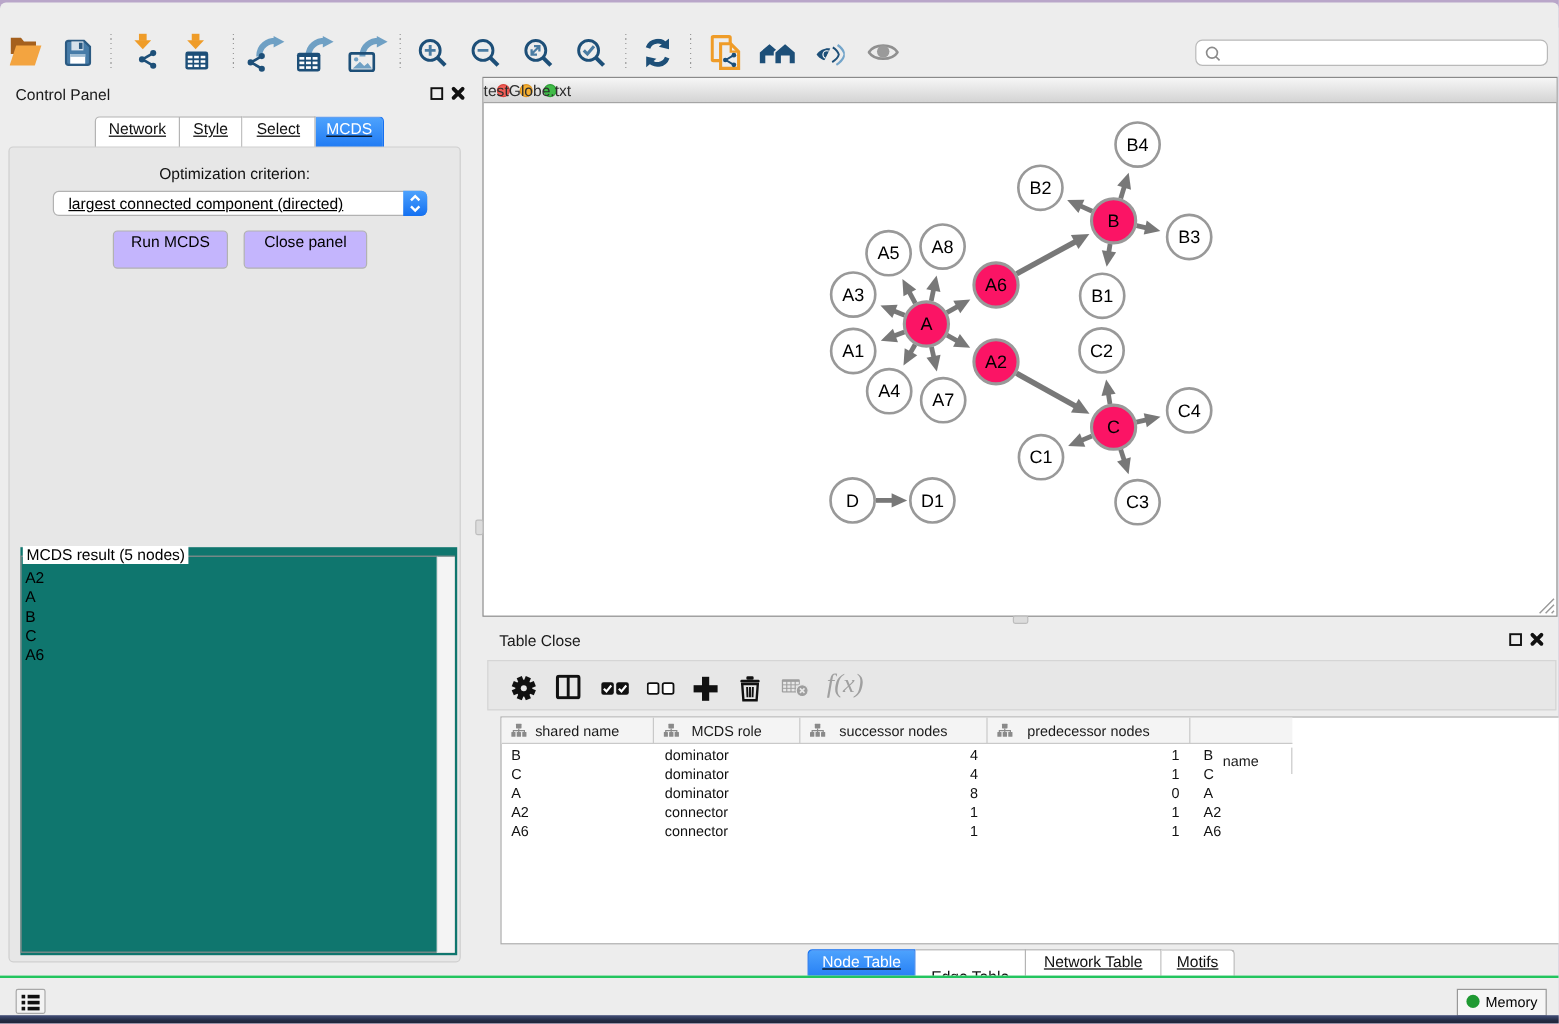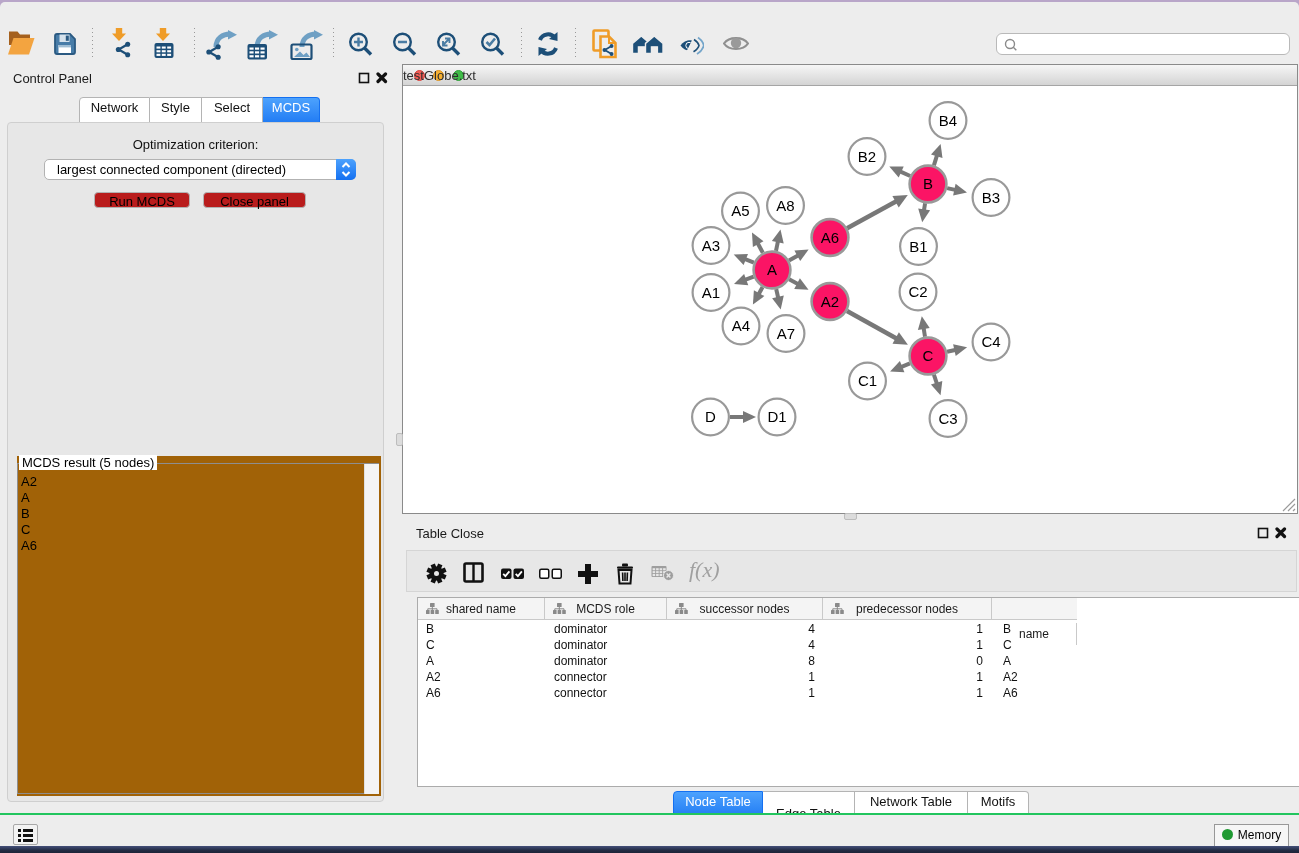--- a/index.html
+++ b/index.html
@@ -11,31 +11,31 @@
 #titletext { position:absolute; top:3px; width:100%; text-align:center; font-size:13px; color:#3c3c3c; }
 #toolbar { position:absolute; left:0; top:21px; width:100%; height:40px; background:#ededed; }
 .tsep { position:absolute; top:5px; width:1px; height:30px; background-image:repeating-linear-gradient(to bottom,#999 0,#999 1px,transparent 1px,transparent 4px); }
 #searchbox { position:absolute; left:996px; top:10px; width:294px; height:22px; background:#fff; border:1px solid #b9b9b9; border-radius:6px; }
 #main { position:absolute; left:0; top:59px; width:1299px; height:752px; }
 #statusbar { position:absolute; left:0; top:811px; width:1299px; height:33px; background:#ededed; border-top:2px solid #22c55e; }
 #deskbottom { position:absolute; left:0; top:846px; width:1299px; height:7px; background:linear-gradient(#44507a,#232c44 60%,#1d2438); }
 
 #cpanel { position:absolute; left:0; top:0; width:391px; height:752px; }
 #cpanel-title { position:absolute; left:13px; top:10px; font-size:13px; color:#1a1a1a; }
-.seg { position:absolute; display:flex; height:34px; }
+.seg { position:absolute; display:flex; height:34px;text-decoration:underline; }
 .seg div { border:1px solid #b4b4b4; border-left:none; background:#fff; color:#111; font-size:13px; line-height:19px; text-align:center; padding:0 12px; white-space:nowrap; }
 .seg div:first-child { border-left:1px solid #b4b4b4; border-radius:4px 0 0 4px; }
 .seg div:last-child { border-radius:0 4px 4px 0; }
 .seg div.sel { background:linear-gradient(#4da2fd,#1470f1); color:#fff; border-color:#1470f1; }
 #cpanel-inner { position:absolute; left:7px; top:61px; width:377px; height:680px; background:#e7e7e7; border:1px solid #cfcfcf; border-radius:4px; }
 #optlabel { position:absolute; left:0; top:14px; width:100%; text-align:center; font-size:13px; color:#111; }
-#dropdown { position:absolute; left:36px; top:36px; width:312px; height:21px; background:#fff; border:1px solid #b2b2b2; border-radius:5px; font-size:13px; line-height:19px; color:#000; padding-left:12px; }
+#dropdown { position:absolute; left:36px; top:36px; width:312px; height:21px; background:#fff; border:1px solid #b2b2b2; border-radius:5px; font-size:13px; line-height:19px; color:#000; padding-left:12px;text-decoration:underline; }
 #dropstep { position:absolute; right:-1px; top:-1px; width:20px; height:21px; border-radius:0 5px 5px 0; background:linear-gradient(#4da2fd,#1470f1); }
-.btn { position:absolute; height:16px; background:#b91c1c; border:1px solid #b2b2b2; border-radius:4px; font-size:13px; line-height:18px; text-align:center; color:#000; }
-#fieldset { position:absolute; left:9px; top:333px; width:364px; height:340px; background:#a16207; }
+.btn { position:absolute; height:32px; background:#c4b5fd; border:1px solid #b2b2b2; border-radius:4px; font-size:13px; line-height:18px; text-align:center; color:#000; }
+#fieldset { position:absolute; left:9px; top:333px; width:364px; height:340px; background:#0f766e; }
 #fieldset-border { position:absolute; left:0; top:7px; width:362px; height:331px; border:1px solid #8e8e8e; }
 #fieldset-legend { position:absolute; left:2px; top:-1px; background:#fff; padding:0 3px; font-size:13px; color:#000; }
 #fslist { position:absolute; left:4px; top:18px; font-size:13px; color:#000; line-height:16px; }
 #fsscroll { position:absolute; right:2px; top:8px; width:15px; height:330px; background:#f4f4f4; border-left:1px solid #e0e0e0; }
 
 #netwin { position:absolute; left:402px; top:3px; width:896px; height:450px; background:#fff; border:1px solid #8a8a8a; }
 #nw-title { position:absolute; left:0; top:0; width:100%; height:21px; background:linear-gradient(#f6f6f6,#d4d4d4); border-bottom:1px solid #a5a5a5; }
 #nw-title span { position:absolute; top:3px; width:100%; text-align:left; font-size:13px; color:#2e2e2e; }
 
 #tpanel { position:absolute; left:402px; top:459px; width:897px; height:293px; }

